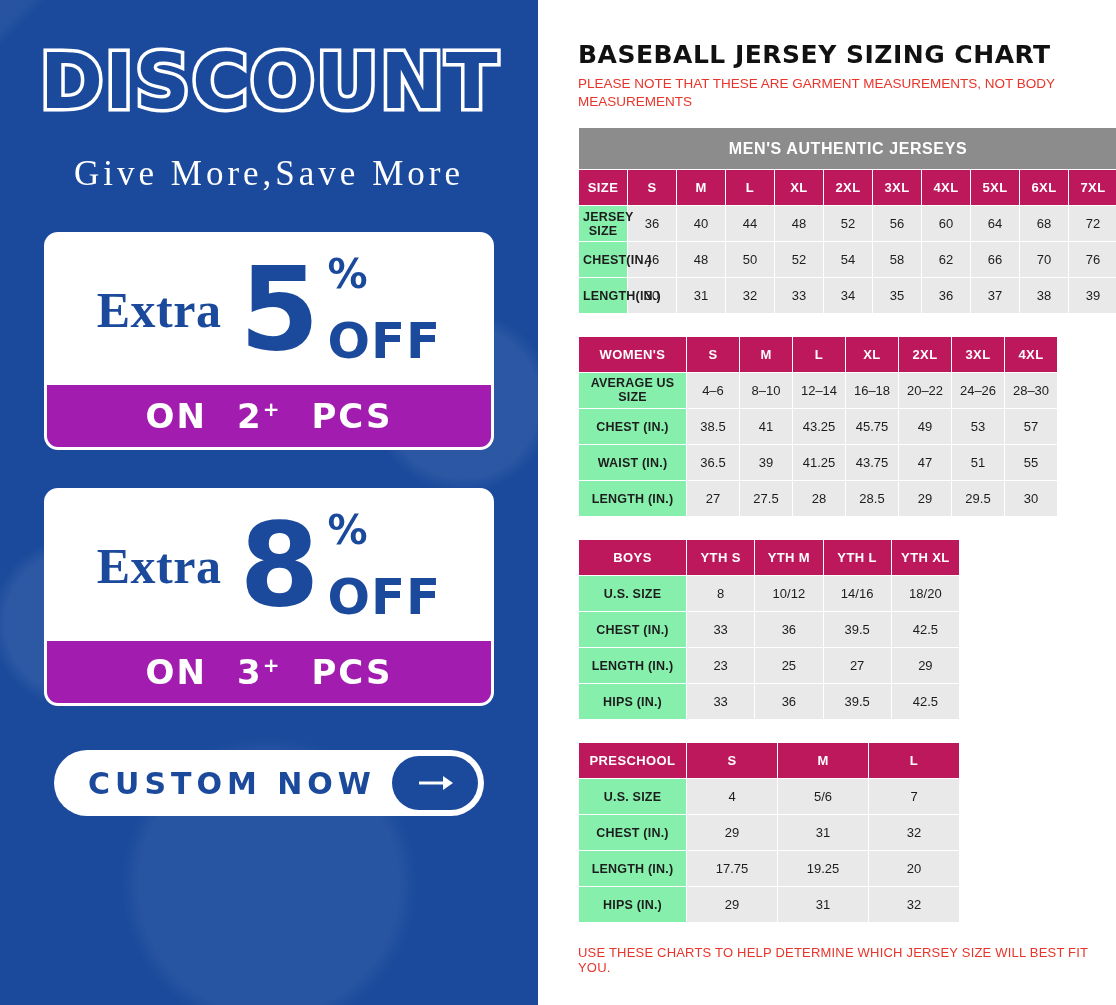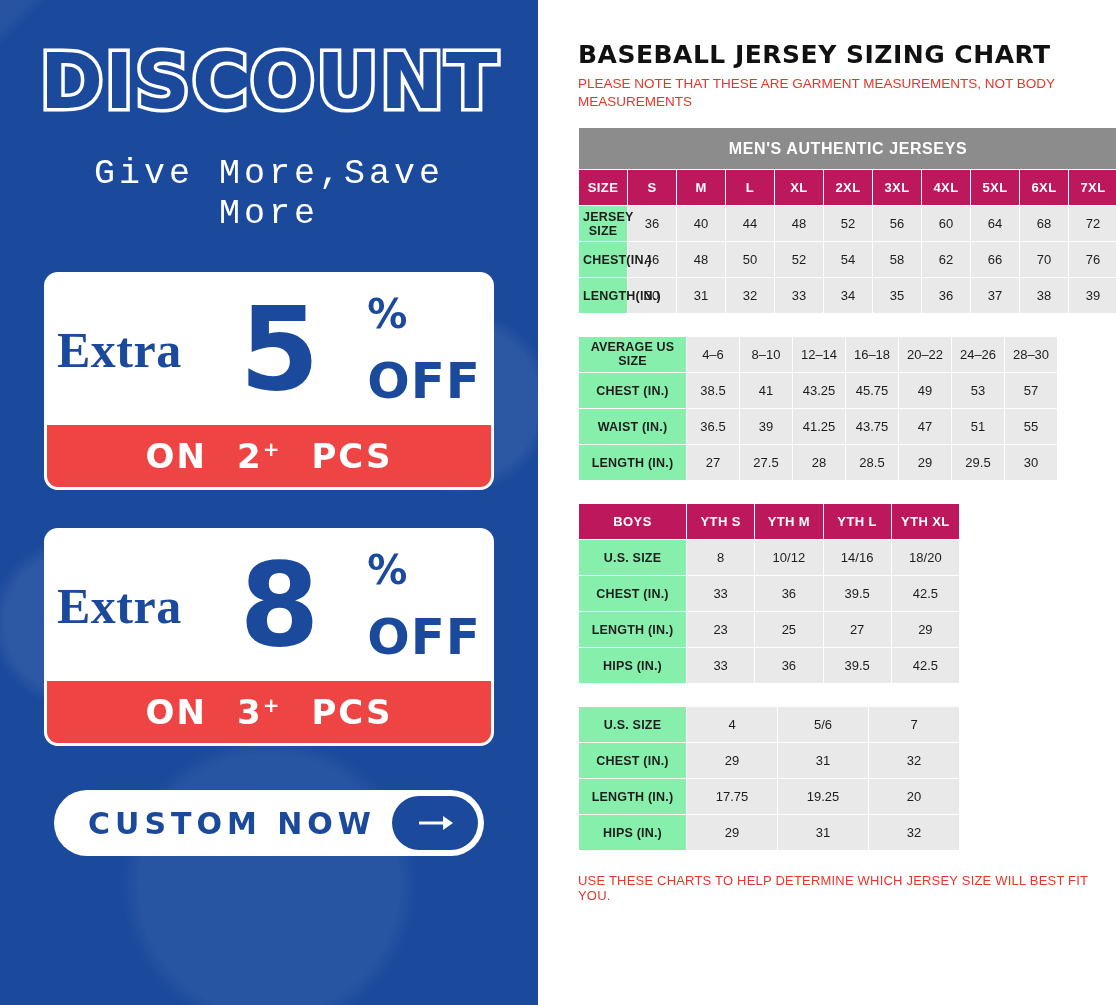--- a/index.html
+++ b/index.html
@@ -56,40 +56,41 @@
     text-align: center;
     margin: 8px 0 0 0;
     line-height: 1;
     -webkit-text-stroke: 7px #ffffff;
     paint-order: stroke fill;
     text-shadow: 0 0 0 #ffffff;
   }
   .give-more {
     text-align: center;
     color: #ffffff;
-    font-family: Liberation Mono, monospace;
+    font-family: Liberation Serif, serif;
     font-size: 35px;
     letter-spacing: 4px;
     margin-top: 34px;
     font-weight: 400;
   }
 
   .offer-card {
     margin: 38px 4px 0 4px;
     border: 3px solid #ffffff;
     border-radius: 14px;
     overflow: hidden;
     background: #ffffff;
   }
   .offer-top {
     background: #ffffff;
     height: 150px;
     display: flex;
     align-items: center;
-    justify-content: space-between;
+    justify-content: center;
+    gap: 6px;
     padding: 0 10px;
   }
   .offer-extra {
     color: #1b4a9c;
     font-size: 50px;
     font-weight: bold;
     font-family: "Liberation Serif", serif;
     font-style: normal;
     letter-spacing: 0.5px;
   }
@@ -117,21 +118,21 @@
   }
   .offer-off {
     color: #1b4a9c;
     font-size: 50px;
     font-weight: bold;
     font-family: "DejaVu Sans", sans-serif;
     line-height: 1;
     letter-spacing: 1px;
   }
   .offer-bottom {
-    background: #ef4444;
+    background: #a21caf;
     height: 62px;
     display: flex;
     align-items: center;
     justify-content: center;
     gap: 30px;
     color: #ffffff;
     font-size: 34px;
     font-weight: bold;
     font-family: "DejaVu Sans", sans-serif;
     letter-spacing: 2px;
@@ -371,20 +372,30 @@
           <td>36</td>
           <td>37</td>
           <td>38</td>
           <td>39</td>
         </tr>
       </tbody>
     </table>
 
     <table class="size-table t-womens">
       <tbody>
+        <tr class="head">
+          <td class="rowlabel">WOMEN'S</td>
+          <td>S</td>
+          <td>M</td>
+          <td>L</td>
+          <td>XL</td>
+          <td>2XL</td>
+          <td>3XL</td>
+          <td>4XL</td>
+        </tr>
         <tr>
           <td class="rowlabel two-line">AVERAGE US SIZE</td>
           <td>4–6</td>
           <td>8–10</td>
           <td>12–14</td>
           <td>16–18</td>
           <td>20–22</td>
           <td>24–26</td>
           <td>28–30</td>
         </tr>
@@ -456,20 +467,26 @@
           <td>33</td>
           <td>36</td>
           <td>39.5</td>
           <td>42.5</td>
         </tr>
       </tbody>
     </table>
 
     <table class="size-table t-pre">
       <tbody>
+        <tr class="head">
+          <td class="rowlabel">PRESCHOOL</td>
+          <td>S</td>
+          <td>M</td>
+          <td>L</td>
+        </tr>
         <tr>
           <td class="rowlabel">U.S. SIZE</td>
           <td>4</td>
           <td>5/6</td>
           <td>7</td>
         </tr>
         <tr>
           <td class="rowlabel">CHEST (IN.)</td>
           <td>29</td>
           <td>31</td>

